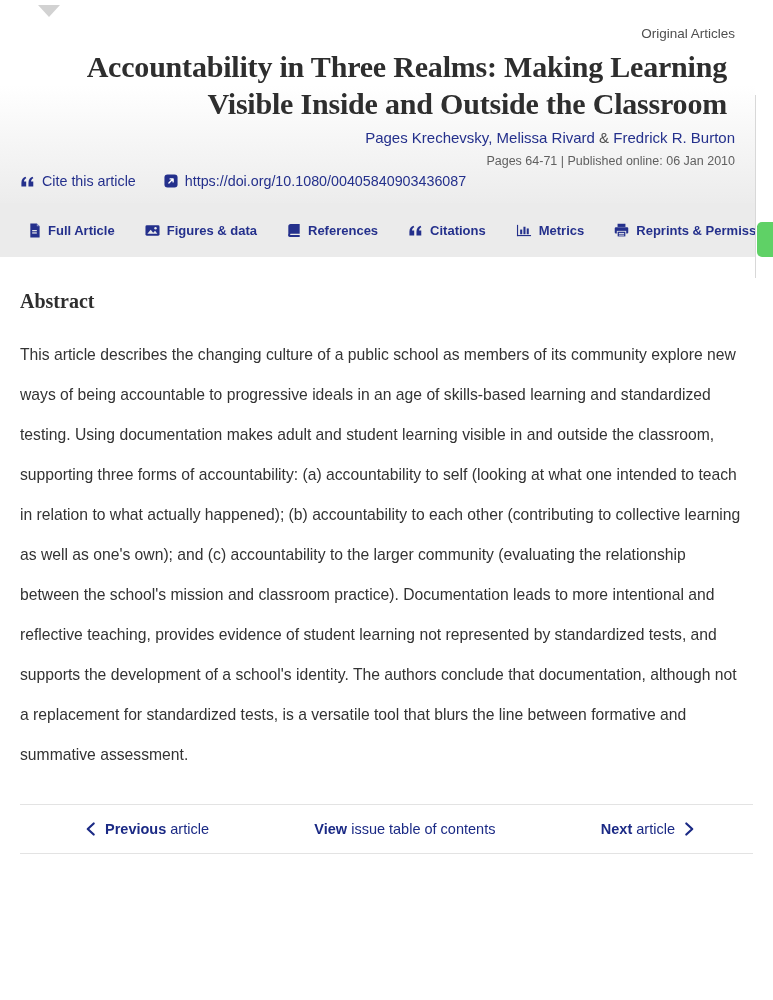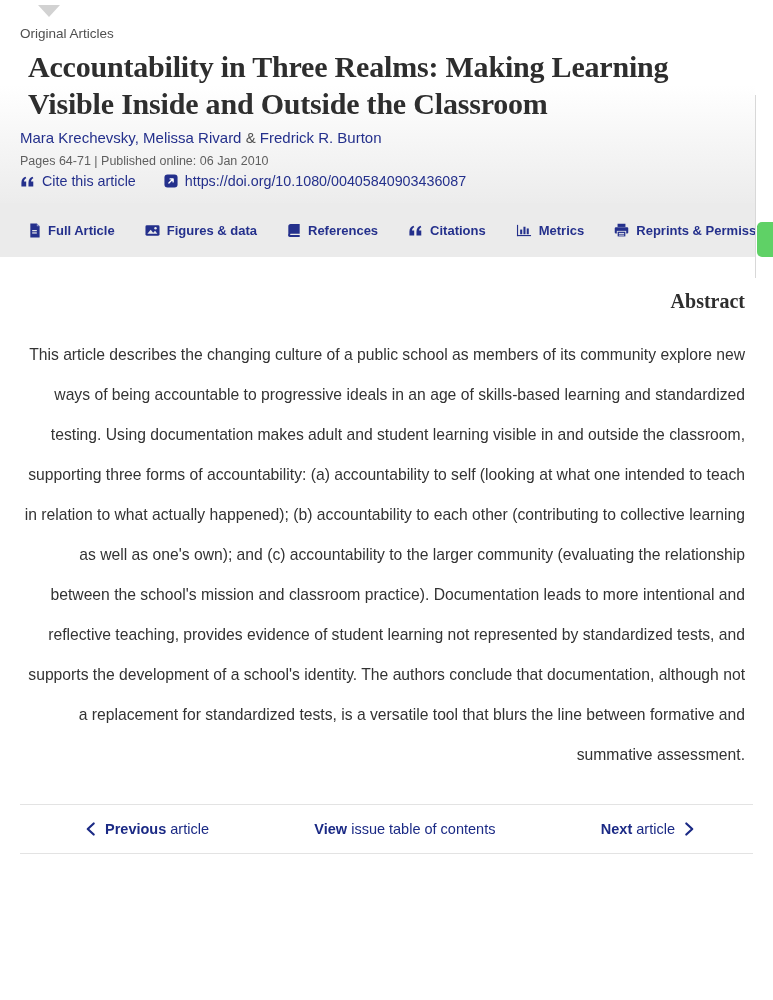--- a/index.html
+++ b/index.html
@@ -5,20 +5,21 @@
   html,body{margin:0;padding:0;background:#ffffff;}
   .page{
     position:relative;width:773px;height:1000px;background:#ffffff;
     overflow:hidden;font-family:"Liberation Sans",sans-serif;
   }
   
   .article-header{
     position:relative;width:755px;height:203px;box-sizing:border-box;
     padding:26px 20px 0 20px;
     background:linear-gradient(180deg,#ffffff 0%,#ffffff 42%,#ececec 100%);
+    text-align:right;
   }
   .collapse-triangle{
     position:absolute;top:5px;left:38px;width:0;height:0;cursor:pointer;
     border-left:11px solid transparent;border-right:11px solid transparent;
     border-top:12px solid #d2d2d2;
   }
   .section-label{font-size:13.5px;color:#4f4f4f;}
   .article-title{
     font-family:"Liberation Serif",serif;font-weight:700;font-size:30px;
     line-height:37px;color:#2e2e2e;margin:7px 8px 7px;letter-spacing:-0.2px;
@@ -36,21 +37,21 @@
     width:755px;height:54px;background:#ebebeb;display:flex;align-items:center;
     box-sizing:border-box;padding-left:28px;column-gap:30px;
   }
   .tab{display:flex;align-items:center;gap:7px;font-size:13px;font-weight:700;
     color:#24308c;cursor:pointer;white-space:nowrap;}
   .col-divider{position:absolute;left:755px;top:95px;width:1px;height:183px;
     background:#d8d8d8;}
   .access-btn{position:absolute;left:757px;top:222px;width:28px;height:35px;
     background:#5fd166;border-radius:5px;cursor:pointer;}
   
-  .abstract-section{padding:33px 28px 0 20px;text-align:right;}
+  .abstract-section{padding:33px 28px 0 20px;}
   .abstract-heading{font-family:"Liberation Serif",serif;font-size:20px;
     font-weight:700;color:#2e2e2e;margin:0;}
   .abstract-text{font-size:15.7px;line-height:40px;color:#333333;
     margin:22px 0 0 0;}
   
   .pager{
     margin:29px 20px 0 20px;height:50px;
     border-top:1px solid #e3e3e3;border-bottom:1px solid #e3e3e3;
     display:flex;align-items:center;justify-content:space-between;
     box-sizing:border-box;padding:0 58px 0 65px;
@@ -68,21 +69,21 @@
   <div class="col-divider"></div>
 
   <header class="article-header">
     <div class="collapse-triangle"></div>
 
     <div class="section-label">Original Articles</div>
 
     <h1 class="article-title">Accountability in Three Realms: Making Learning Visible Inside and Outside the Classroom</h1>
 
     <div class="authors">
-      <span class="author-link">Mara Krechevsky</span><span class="author-sep">, </span><span class="author-link">Melissa Rivard</span><span class="author-amp"> &amp; </span><span class="author-link">Fredrick R. Burton</span>
+      <span class="author-link">Pages Krechevsky</span><span class="author-sep">, </span><span class="author-link">Melissa Rivard</span><span class="author-amp"> &amp; </span><span class="author-link">Fredrick R. Burton</span>
     </div>
 
     <div class="meta-line">Pages 64-71 | Published online: 06 Jan 2010</div>
 
     <div class="cite-row">
       <span class="icon-link">
         <span>
           <svg width="15" height="13" viewBox="0 0 18 16" fill="#24308c">
             <path d="M1.5 9.5C1.5 5.6 3.6 3.1 6.6 2.2l.9 1.9C5.6 5 4.7 6.4 4.7 8.1h2.7v6.2H1.5V9.5z"></path>
             <path d="M10.2 9.5c0-3.9 2.1-6.4 5.1-7.3l.9 1.9c-1.9.9-2.8 2.3-2.8 4h2.7v6.2h-5.9V9.5z"></path>

